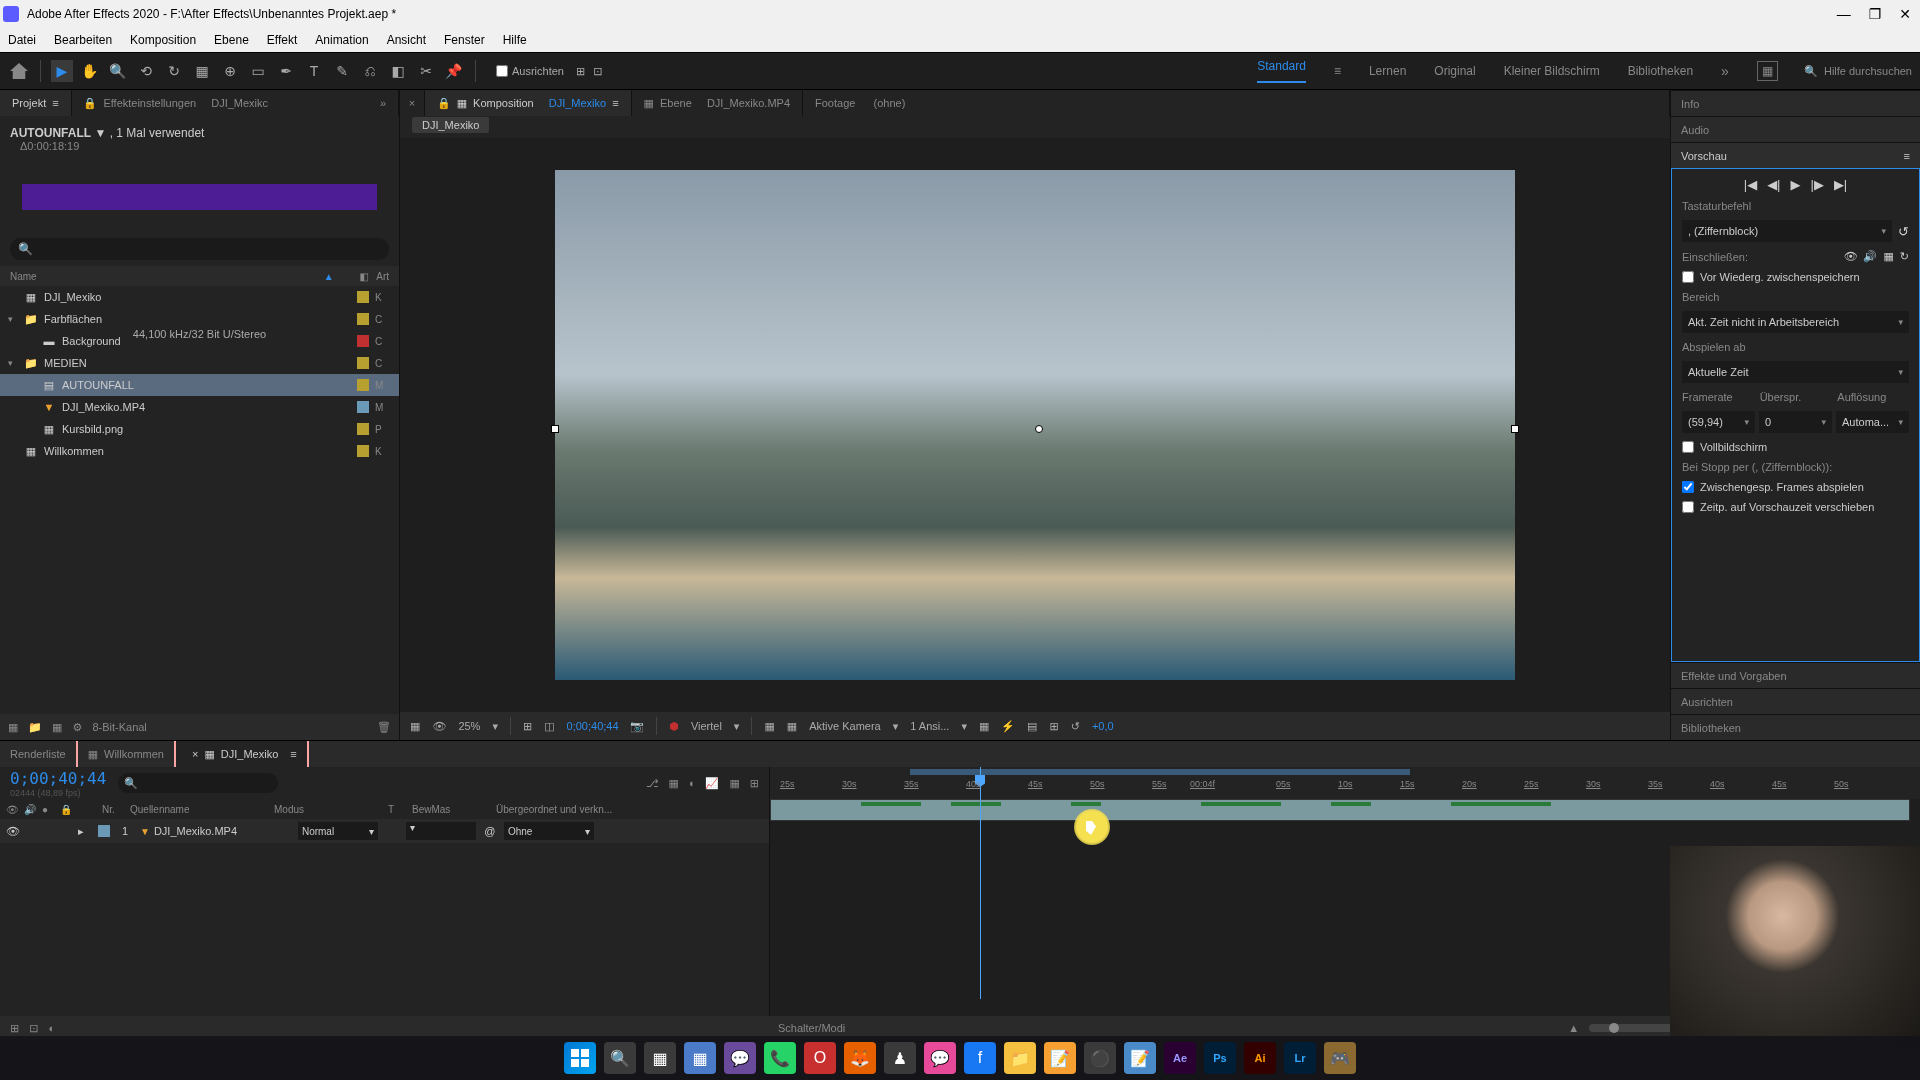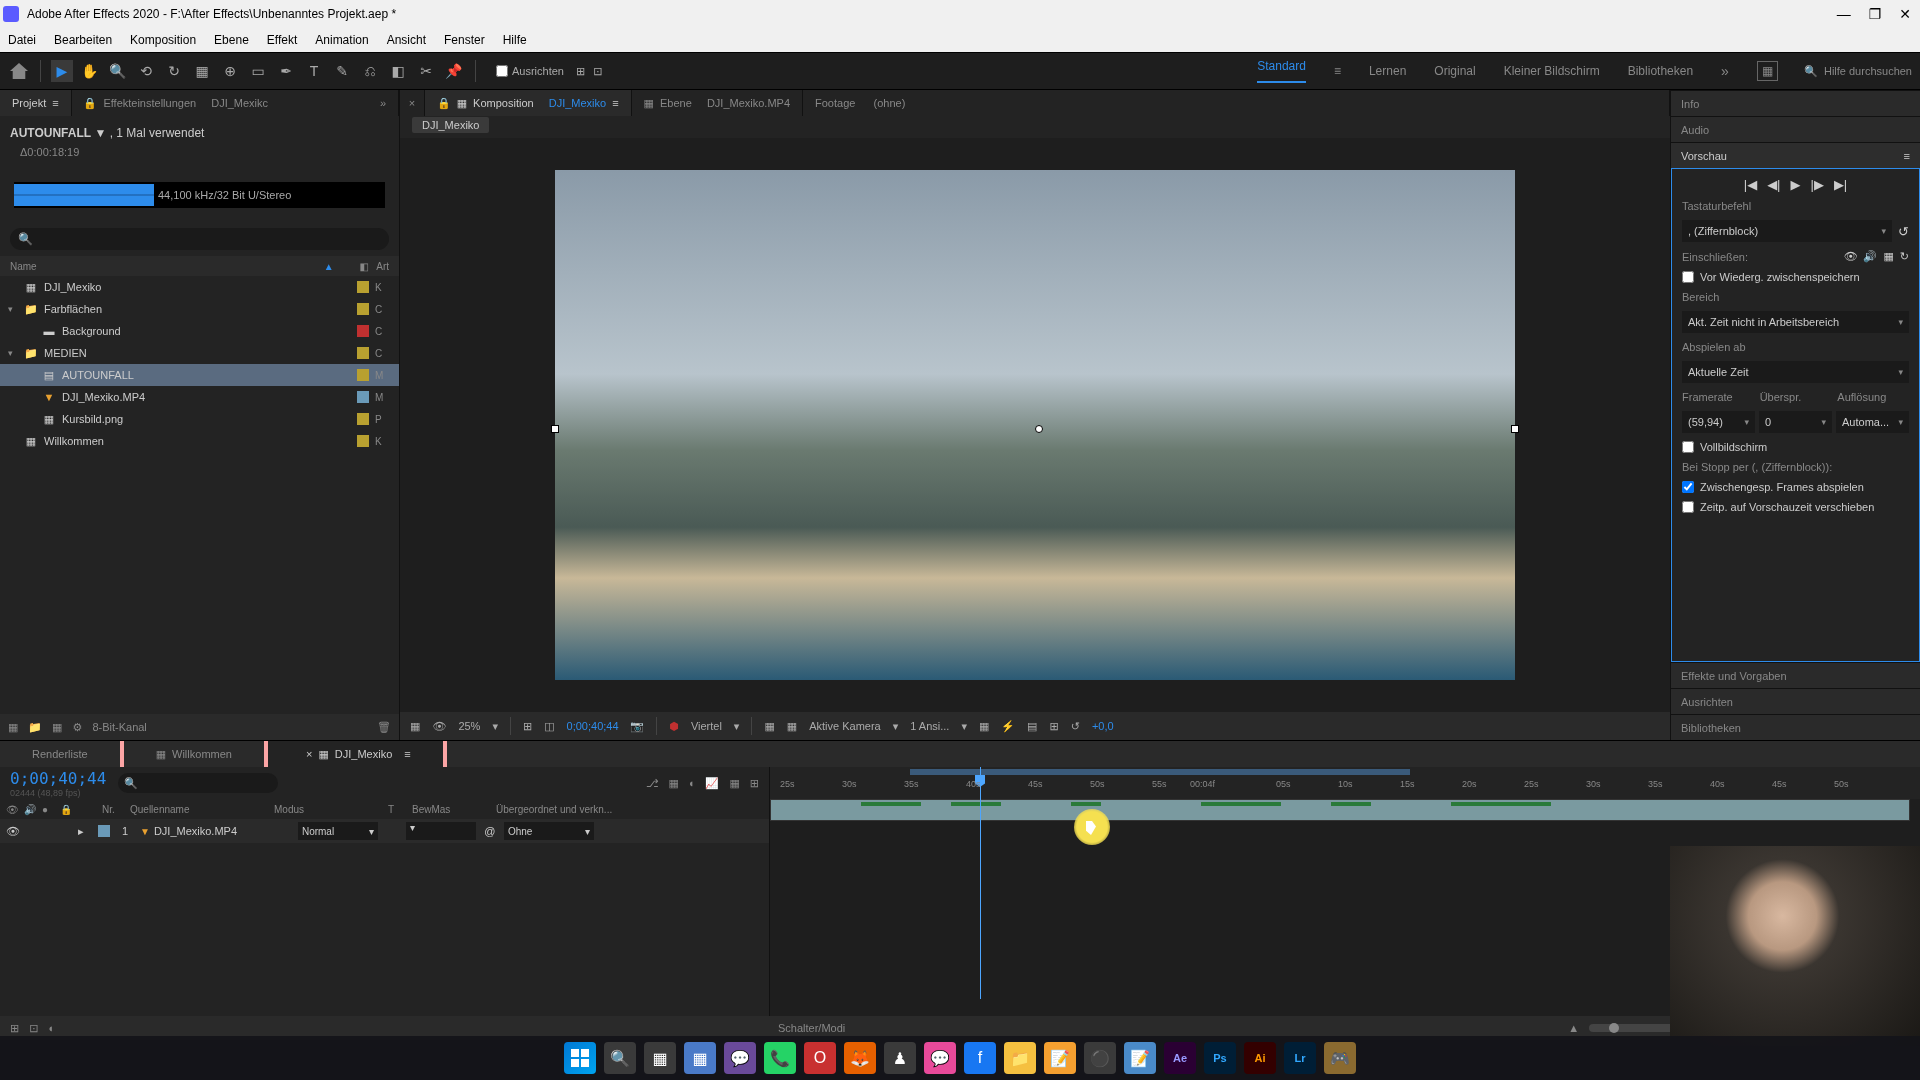--- a/index.html
+++ b/index.html
@@ -36,25 +36,25 @@
 .ptab.active { background: #2a2a2a; color: #ccc; }
 .ptab .comp-name { color: #2d8ceb; }
 .ptab-breadcrumb { height: 22px; background: #232323; padding: 3px 12px; font-size: 11px; }
 .ptab-breadcrumb span { background: #3a3a3a; padding: 2px 10px; border-radius: 2px; color: #ccc; }
 
 
 .main { display: flex; height: 650px; }
 
 
 .project { width: 400px; background: #232323; display: flex; flex-direction: column; border-right: 1px solid #111; }
-.project .asset-info { padding: 10px; display: flex; flex-direction: column; gap: 6px; }
+.project .asset-info { padding: 10px; display: flex; flex-direction: column; }
 .project .asset-info .name-row { color: #ccc; font-size: 12px; }
 .project .asset-info .name-row .asset-name { font-weight: bold; }
 .project .asset-info .dur { color: #888; font-size: 11px; margin-left: 10px; }
-.project .waveform { height: 26px; margin: 14px; background: #000000; display: flex; align-items: center; gap: 4px; }
+.project .waveform { height: 26px; margin: 22px; background: #4c1d95; display: flex; align-items: center; gap: 4px; flex-direction: column; }
 .project .waveform .wave { flex: 0 0 140px; height: 22px; background: linear-gradient(180deg,#2d8ceb 0,#2d8ceb 45%,#1a5a9e 50%,#2d8ceb 55%,#2d8ceb 100%); }
 .project .waveform .info { color: #aaa; font-size: 11px; }
 .project .search { margin: 6px 10px; height: 22px; background: #1a1a1a; border-radius: 11px; display: flex; align-items: center; padding: 0 8px; }
 .project .search .mag { color: #888; font-size: 12px; }
 .project .tree-header { height: 20px; display: flex; align-items: center; padding: 0 10px; background: #2a2a2a; font-size: 10px; color: #888; }
 .project .tree-header .col-name { flex: 1; }
 .project .tree-header .arrow { color: #2d8ceb; margin-right: 26px; }
 .project .tree { flex: 1; overflow: hidden; }
 .project .tree .row { height: 22px; display: flex; align-items: center; padding: 0 8px; gap: 6px; }
 .project .tree .row .chev { width: 10px; color: #888; font-size: 9px; }
@@ -94,41 +94,41 @@
 .right-panels .row-flex { display: flex; align-items: center; gap: 6px; }
 .right-panels .row-flex .icon { font-size: 13px; }
 .right-panels .check-row { display: flex; align-items: center; gap: 6px; font-size: 11px; }
 .right-panels .check-row input { width: 12px; height: 12px; }
 .right-panels .triple { display: flex; gap: 4px; }
 .right-panels .triple .dropdown { flex: 1; }
 
 
 .timeline { height: 300px; background: #1e1e1e; display: flex; flex-direction: column; border-top: 1px solid #000; }
 .timeline .tabs { height: 26px; background: #2a2a2a; display: flex; align-items: stretch; }
-.timeline .tabs .ttab { display: flex; align-items: center; padding: 0 32px; gap: 6px; color: #888; border-right: 4px solid #fca5a5; }
+.timeline .tabs .ttab { display: flex; align-items: center; padding: 0 10px; gap: 6px; color: #888; border-right: 2px solid #fca5a5; }
 .timeline .tabs .ttab.active { background: #232323; color: #ccc; }
 .timeline .tabs .ttab .x { margin-left: 6px; }
 .timeline .tabs .ttab .hamb { margin-left: 6px; }
 .timeline .body { flex: 1; display: flex; }
 .timeline .left { width: 770px; background: #232323; display: flex; flex-direction: column; border-right: 1px solid #111; }
 .timeline .left .tc-row { height: 32px; display: flex; align-items: center; padding: 0 10px; gap: 12px; }
 .timeline .left .tc { color: #2d8ceb; font-size: 16px; font-family: monospace; }
 .timeline .left .search-small { width: 160px; height: 20px; background: #1a1a1a; border-radius: 10px; display: flex; align-items: center; padding: 0 6px; }
 .timeline .left .icons-row { margin-left: auto; display: flex; gap: 10px; color: #888; }
 .timeline .left .col-header { height: 20px; display: flex; align-items: center; font-size: 10px; color: #888; padding: 0 6px; gap: 4px; }
 .timeline .left .col-header .c { text-align: left; }
 .timeline .left .layer-row { height: 24px; display: flex; align-items: center; padding: 0 6px; gap: 4px; background: #2a2a2a; }
 .timeline .left .layer-row .eye { width: 14px; }
 .timeline .left .layer-row .num { width: 22px; text-align: center; }
 .timeline .left .layer-row .v { color: #e8a030; font-size: 10px; }
 .timeline .left .layer-row .lname { width: 140px; font-size: 11px; }
 .timeline .left .layer-row select, .timeline .left .layer-row .dd { height: 18px; background: #1a1a1a; color: #ccc; border: none; font-size: 10px; padding: 0 4px; }
 .timeline .right { flex: 1; background: #1e1e1e; position: relative; }
 .timeline .ruler { height: 32px; background: #232323; position: relative; display: flex; }
-.timeline .ruler .tick { position: absolute; top: 12px; font-size: 9px; color: #888; }
+.timeline .ruler .tick { position: absolute; top: 12px; font-size: 9px; color: #888; text-decoration: underline; }
 .timeline .ruler .work-area { position: absolute; top: 2px; height: 6px; background: #3a5a7a; }
 .timeline .ruler .playhead { position: absolute; top: 0; width: 1px; height: 32px; background: #4da6ff; }
 .timeline .ruler .playhead::before { content: ''; position: absolute; top: 8px; left: -5px; width: 10px; height: 12px; background: #4da6ff; clip-path: polygon(0 0,100% 0,100% 70%,50% 100%,0 70%); }
 .timeline .track-area { position: relative; height: 200px; }
 .timeline .track-area .clip { position: absolute; top: 0; height: 22px; background: #7a9aa0; border: 1px solid #333; }
 .timeline .track-area .clip .audio-hint { position: absolute; top: 2px; height: 4px; background: #2a7a3a; }
 .timeline .track-area .playline { position: absolute; top: 0; bottom: 0; width: 1px; background: #4da6ff; }
 .timeline .track-area .highlight { position: absolute; width: 36px; height: 36px; background: radial-gradient(circle,#f5e050 0%,#f5e050 60%,transparent 100%); border-radius: 50%; pointer-events: none; }
 .timeline .track-area .cursor-dot { position: absolute; width: 10px; height: 14px; background: #fff; clip-path: polygon(0 0,60% 0,100% 40%,50% 100%,0 70%); }
 .timeline .bottom { height: 24px; background: #2a2a2a; display: flex; align-items: center; padding: 0 10px; color: #888; gap: 10px; }

